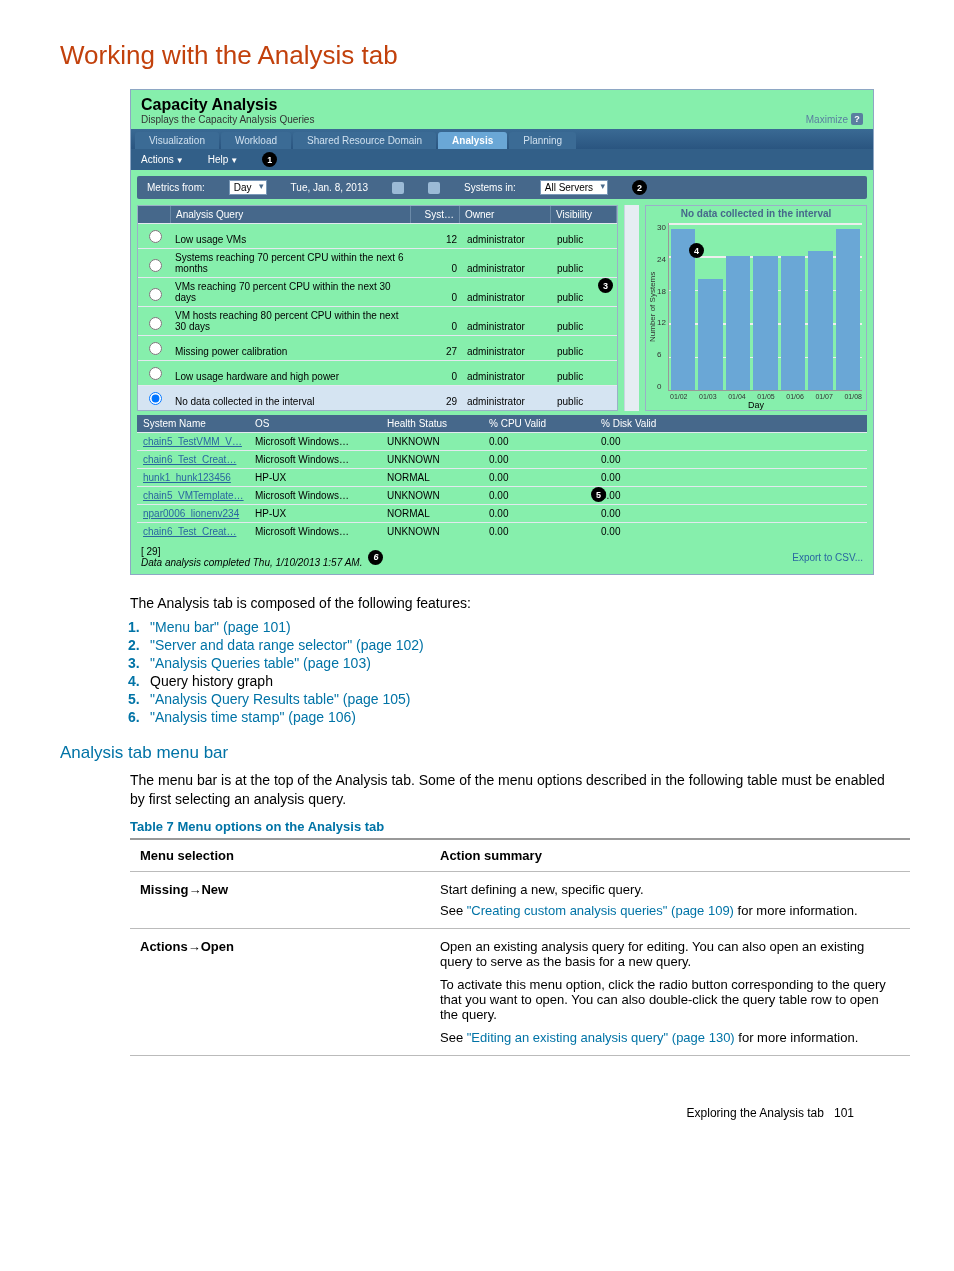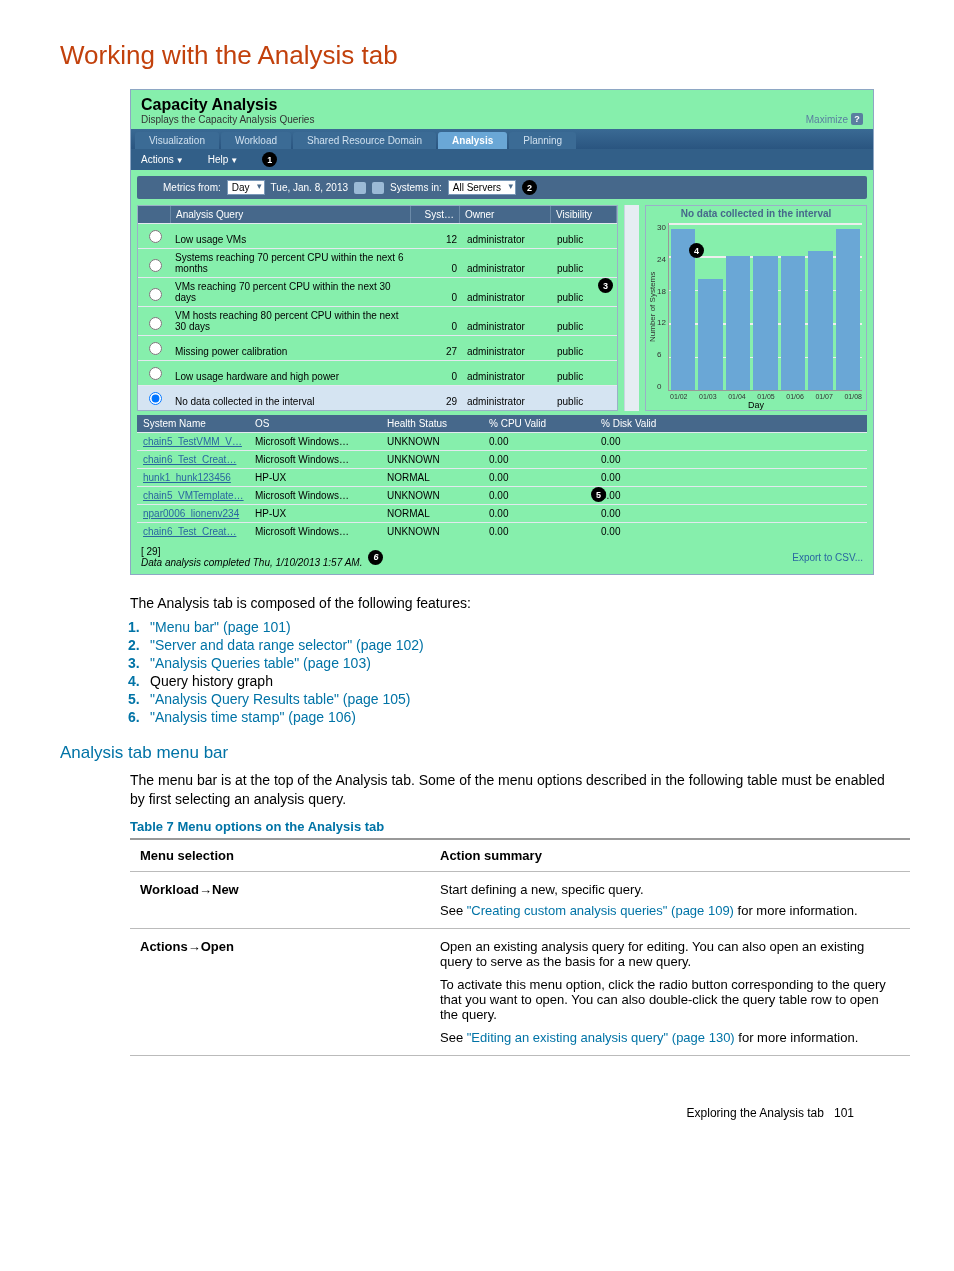--- a/index.html
+++ b/index.html
@@ -87,24 +87,24 @@
     display: flex;
     gap: 24px;
     align-items: center;
   }
   .menubar .menu-item { cursor: pointer; }
   .tri-down { font-size: 8px; margin-left: 2px; }
   .metrics-bar {
     background: #46688b;
     color: #fff;
     font-size: 10px;
-    padding: 4px 26px;
+    padding: 4px 10px;
     display: flex;
     align-items: center;
-    gap: 6px;
+    gap: 24px;
     margin: 6px;
     border-radius: 2px;
   }
   .dd {
     background: #fff;
     color: #000;
     padding: 1px 14px 1px 4px;
     border: 1px solid #7a99b8;
     font-size: 10px;
     position: relative;
@@ -557,21 +557,21 @@
 
 <div class="table-caption">Table 7 Menu options on the Analysis tab</div>
 
 <table class="menu-opts">
   <tbody>
       <tr>
     <th>Menu selection</th>
     <th>Action summary</th>
   </tr>
   <tr>
-    <td class="left">Workload→New</td>
+    <td class="left">Missing→New</td>
     <td>
       <div>Start defining a new, specific query.</div>
       <div style="margin-top:6px;">
         <span>See </span><span class="tlink">"Creating custom analysis queries" (page 109)</span><span> for more information.</span>
       </div>
     </td>
   </tr>
   <tr>
     <td class="left">Actions→Open</td>
     <td>

